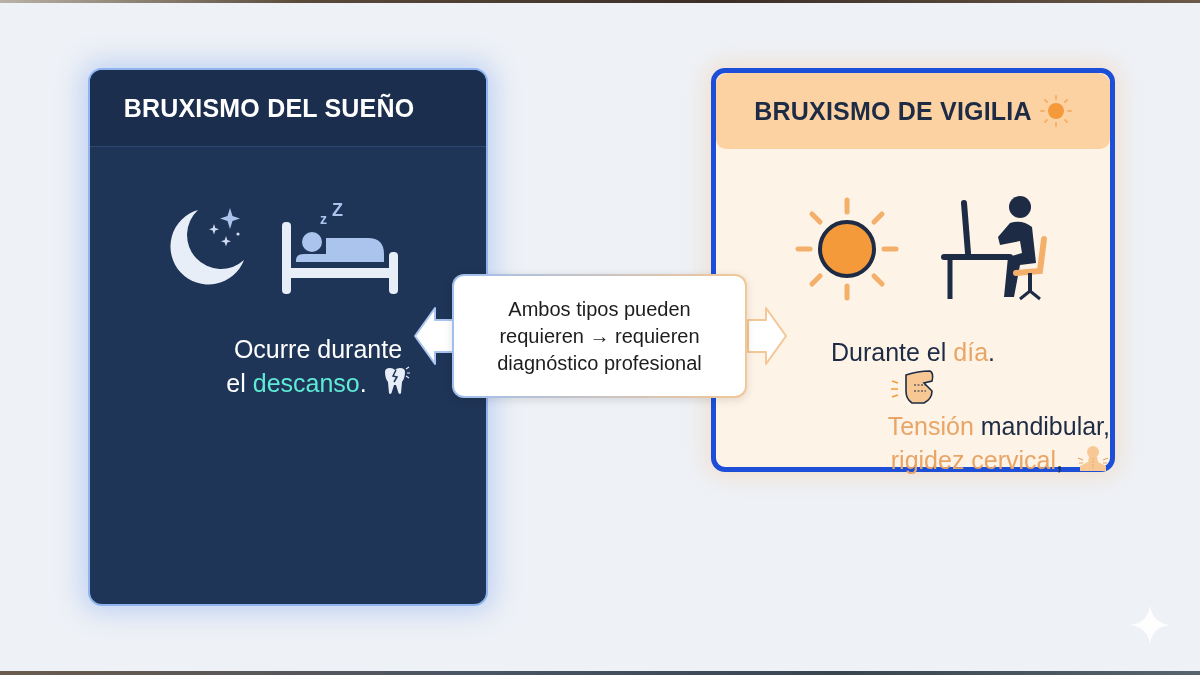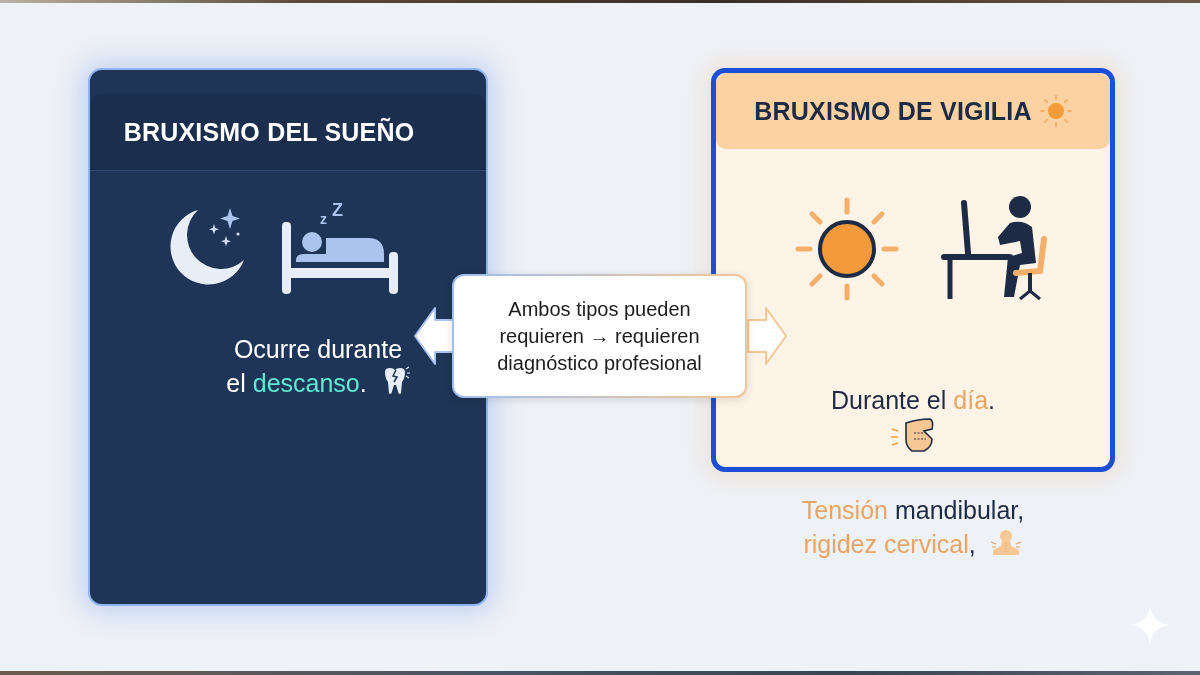--- a/index.html
+++ b/index.html
@@ -23,31 +23,31 @@
   .card-wake {
     left:711px; top:68px; width:404px; height:404px;
     background:#fdf3e7;
     border:5px solid #1d4ed8;
     box-shadow:0 0 22px 4px rgba(245,190,130,0.35);
   }
   .card-header {
     height:76px; display:flex; align-items:center; justify-content:center;
     border-radius:12px 12px 0 0; font-weight:bold; font-size:25px; letter-spacing:0.2px;
   }
-  .card-sleep .card-header { background:#1b2e4e; color:#ffffff; border-bottom:1px solid #2d4670;margin-top:24px; }
+  .card-sleep .card-header { background:#1b2e4e; color:#ffffff; border-bottom:1px solid #2d4670; }
   .card-wake .card-header { background:#fdd2a2; color:#1d2b44; border-radius:12px 12px 10px 10px; }
   .hdr-icon { margin-left:8px; display:inline-flex; }
 
   .icon-row { position:absolute; display:flex; align-items:center; }
   .card-sleep .icon-row { left:68px; top:128px; gap:28px; }
   .card-wake .icon-row { left:76px; top:120px; gap:38px; }
 
   .text-block { position:absolute; left:0; width:100%; text-align:center; font-size:25px; line-height:34px; }
   .card-sleep .text-block { color:#ffffff; }
-  .card-wake .text-block { color:#1d2b44;margin-top:48px; }
+  .card-wake .text-block { color:#1d2b44; }
   .hl-blue { color:#5eead4; }
   .hl-orange { color:#e8a566; }
   .inline-icon { display:inline-block; vertical-align:middle; margin-left:6px; }
 
   .center-box {
     position:absolute; left:452px; top:274px; width:295px; height:124px;
     background:#ffffff; border-radius:12px; box-sizing:border-box;
     border:2px solid transparent;
     background-image:linear-gradient(#fff,#fff), linear-gradient(90deg,#9fbff0,#f3c796);
     background-origin:border-box; background-clip:padding-box, border-box;
@@ -171,21 +171,21 @@
       <span class="inline-icon" style="margin-left:0;">
         <svg width="50" height="38" viewBox="0 0 50 38">
           <path d="M18 6 Q30 2 42 2 Q46 4 44 12 L36 14 L44 22 Q44 30 36 34 L24 34 Q18 30 18 22 Z" fill="#f8c894" stroke="#1d2b44" stroke-width="1.6"></path>
           <path d="M26 16 L38 16 M26 22 L38 22" stroke="#1d2b44" stroke-width="1.2" stroke-dasharray="2 1.5"></path>
           <path d="M4 12 L10 14 M3 20 L10 20 M4 28 L10 26" stroke="#f59a3b" stroke-width="1.6"></path>
         </svg>
       </span>
     </div>
   </div>
 
-  <div class="text-block" style="top:372px;">
+  <div class="text-block" style="top:336px;text-align:right;">
     <div>
       <span class="hl-orange">Tensión</span><span> mandibular,</span>
     </div>
     <div>
       <span class="hl-orange">rigidez cervical</span><span>,</span>
       <span class="inline-icon">
         <svg width="34" height="28" viewBox="0 0 34 28">
           <circle cx="17" cy="8" r="6" fill="#f8c894"></circle>
           <path d="M13 13 L21 13 L22 18 L30 22 L30 27 L4 27 L4 22 L12 18 Z" fill="#f8c894"></path>
           <path d="M17 14 L17 24" stroke="#e8a566" stroke-width="1.2" stroke-dasharray="1.5 1.5"></path>

